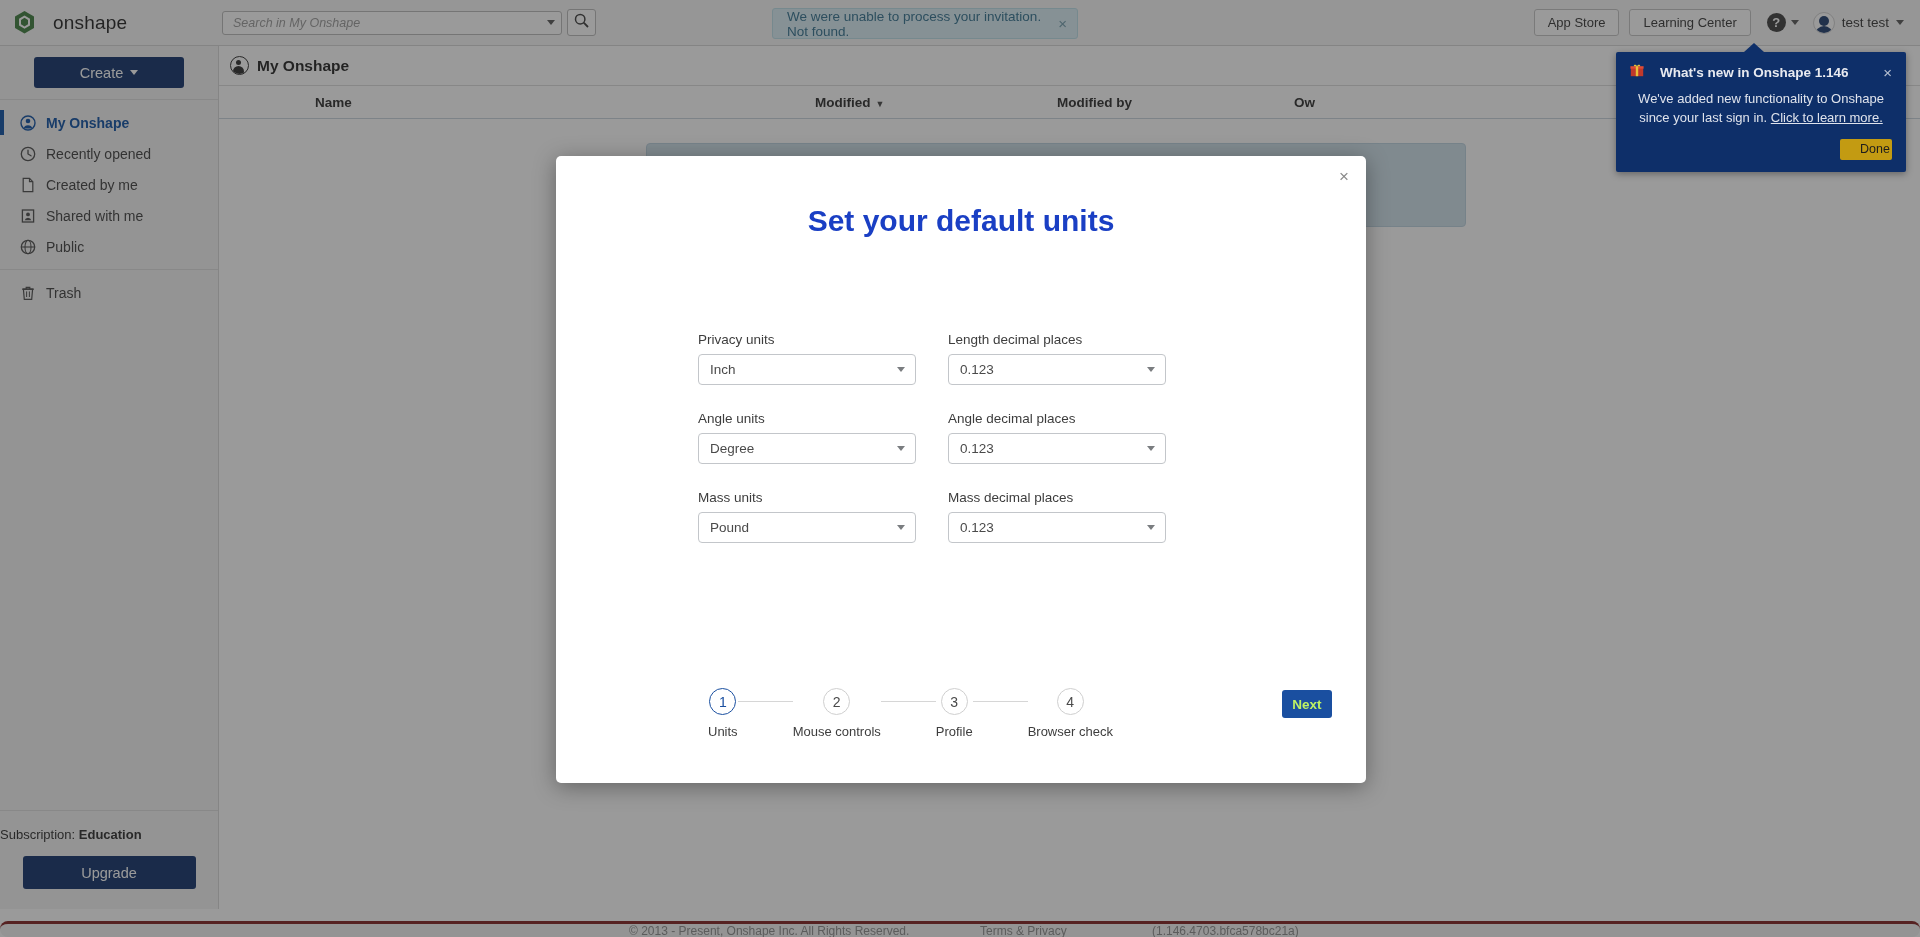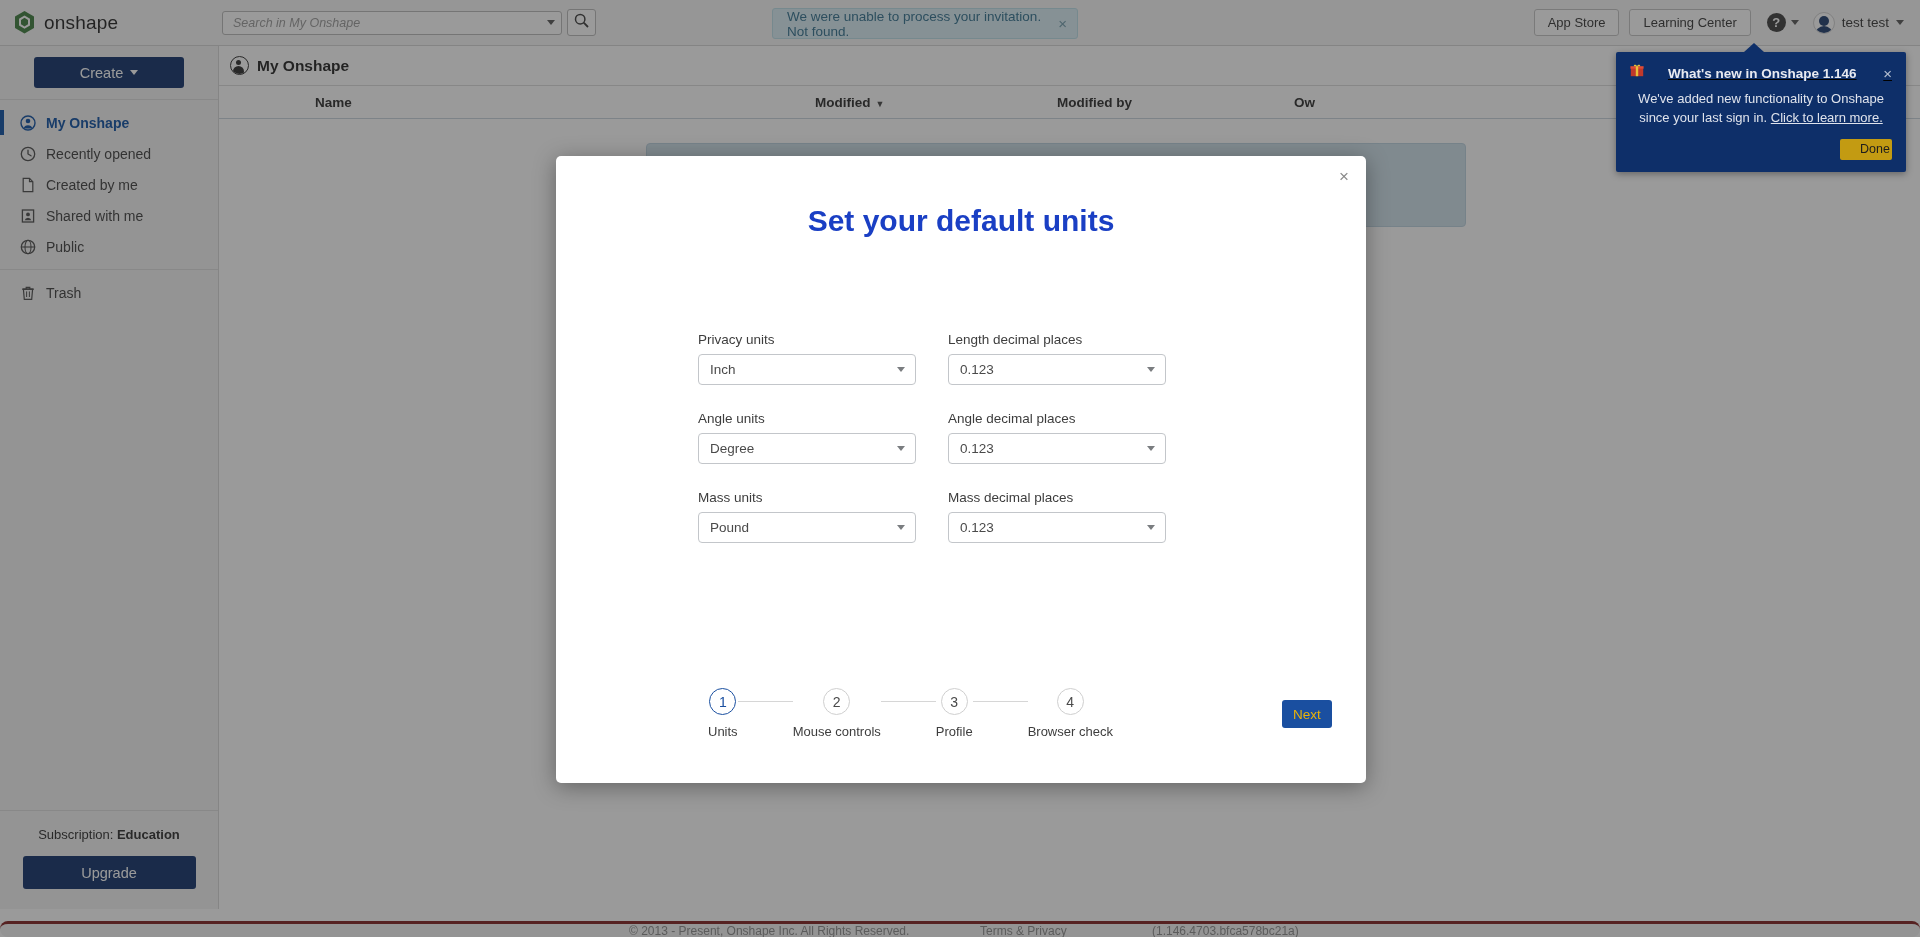--- a/index.html
+++ b/index.html
@@ -14,21 +14,21 @@
     position: absolute; inset: 0;
     background: #ffffff;
   }
 
   
   .topbar {
     position: absolute; top: 0; left: 0; right: 0; height: 46px;
     background: #f7f7f7; border-bottom: 1px solid #d5d5d5;
     display: flex; align-items: center;
   }
-  .brand { display: flex; align-items: center; gap: 9px; padding-left: 14px; width: 208px; }
+  .brand { display: flex; align-items: center; gap: 18px; padding-left: 14px; width: 208px; }
   .brand-logo { width: 21px; height: 23px; position: relative; }
   .brand-name { font-size: 19px; color: #1f1f1f; letter-spacing: .2px; }
 
   .searchwrap { display: flex; align-items: center; margin-left: 14px; }
   .searchbox {
     width: 340px; height: 24px; background: #fff;
     border: 1px solid #b9b9b9; border-radius: 3px;
     display: flex; align-items: center; padding: 0 6px 0 10px;
   }
   .searchbox .ph { flex: 1; font-size: 12.5px; font-style: italic; color: #9a9a9a; }
@@ -87,21 +87,21 @@
     height: 31px; display: flex; align-items: center; gap: 10px;
     padding-left: 19px; font-size: 14px; color: #3d3d3d; position: relative;
   }
   .nav-item.active { color: #0b4ea2; font-weight: bold; }
   .nav-item.active::before {
     content: ""; position: absolute; left: 0; top: 3px; bottom: 3px; width: 4px; background: #0b4ea2;
   }
   .nav-sep { height: 1px; background: #dedede; margin: 7px 0; }
   .nav-ico { width: 17px; height: 17px; display:flex; align-items:center; justify-content:center; }
 
-  .sb-bottom { margin-top: auto; border-top: 1px solid #dedede; padding: 16px 0 20px; text-align: center; }
+  .sb-bottom { margin-top: auto; border-top: 1px solid #dedede; padding: 16px 0 20px; }
   .sub-line { font-size: 13px; color: #2b2b2b; }
   .sub-line b { font-weight: bold; }
   .upgrade-btn {
     margin: 14px auto 0; width: 173px; height: 33px; background: #0e2f69;
     color: #fff; border-radius: 3px; font-size: 14.5px;
     display: flex; align-items: center; justify-content: center;
   }
 
   
   .content { position: absolute; top: 46px; left: 219px; right: 0; bottom: 28px; background: #fff; }
@@ -145,21 +145,21 @@
   .whatsnew {
     position: absolute; right: 14px; top: 52px; width: 290px;
     background: #0e2f69; border-radius: 2px; z-index: 200;
     padding: 11px 14px 12px; box-shadow: 0 2px 7px rgba(0,0,0,.35);
   }
   .whatsnew::before {
     content: ""; position: absolute; top: -9px; right: 142px;
     border-left: 10px solid transparent; border-right: 10px solid transparent;
     border-bottom: 9px solid #0e2f69;
   }
-  .wn-head { display: flex; align-items: flex-end; gap: 24px; text-decoration: underline; }
+  .wn-head { display: flex; align-items: center; gap: 16px; }
   .wn-title { font-size: 13.5px; font-weight: bold; color: #e8eaf0; flex: 1; }
   .wn-x { color: #b6c0d2; font-size: 15px; line-height: 1; }
   .wn-body { margin-top: 9px; font-size: 13px; line-height: 1.45; color: #dfe3ec; text-align: center; }
   .wn-link { color: #dfe3ec; text-decoration: underline; }
   .wn-done {
     margin-top: 11px; margin-left: auto; width: 52px; height: 21px;
     background: #c39b12; color: #1d1d1d; font-size: 12.5px; border-radius: 2px;
     display: flex; align-items: center; justify-content: center; padding-left: 18px;
   }
   .wn-foot { display: flex; }
@@ -194,22 +194,22 @@
   .step { display: flex; flex-direction: column; align-items: center; position: relative; }
   .step-circle {
     width: 27px; height: 27px; border-radius: 50%; border: 1.6px solid #cfcfcf;
     background: #fff; display: flex; align-items: center; justify-content: center;
     font-size: 14px; color: #4a4a4a; z-index: 2;
   }
   .step.current .step-circle { border-color: #1a4fa0; color: #1a4fa0; }
   .step-label { margin-top: 9px; font-size: 13px; color: #3d3d3d; white-space: nowrap; }
   .step-line { width: 55px; height: 1px; background: #d6d6d6; margin-top: 13px; }
   .next-btn {
-    position: absolute; right: 34px; top: 12px; width: 50px; height: 28px;
-    background: #1a4fa0; color: #eab308; border-radius: 3px; font-size: 13.5px; font-weight: normal;
+    position: absolute; right: 34px; top: 2px; width: 50px; height: 28px;
+    background: #1a4fa0; color: #bef264; border-radius: 3px; font-size: 13.5px; font-weight: bold;
     display: flex; align-items: center; justify-content: center;
   }
 </style>
 </head>
 <body>
 
 <div id="app">
 
   <div class="topbar">
     <div class="brand">

